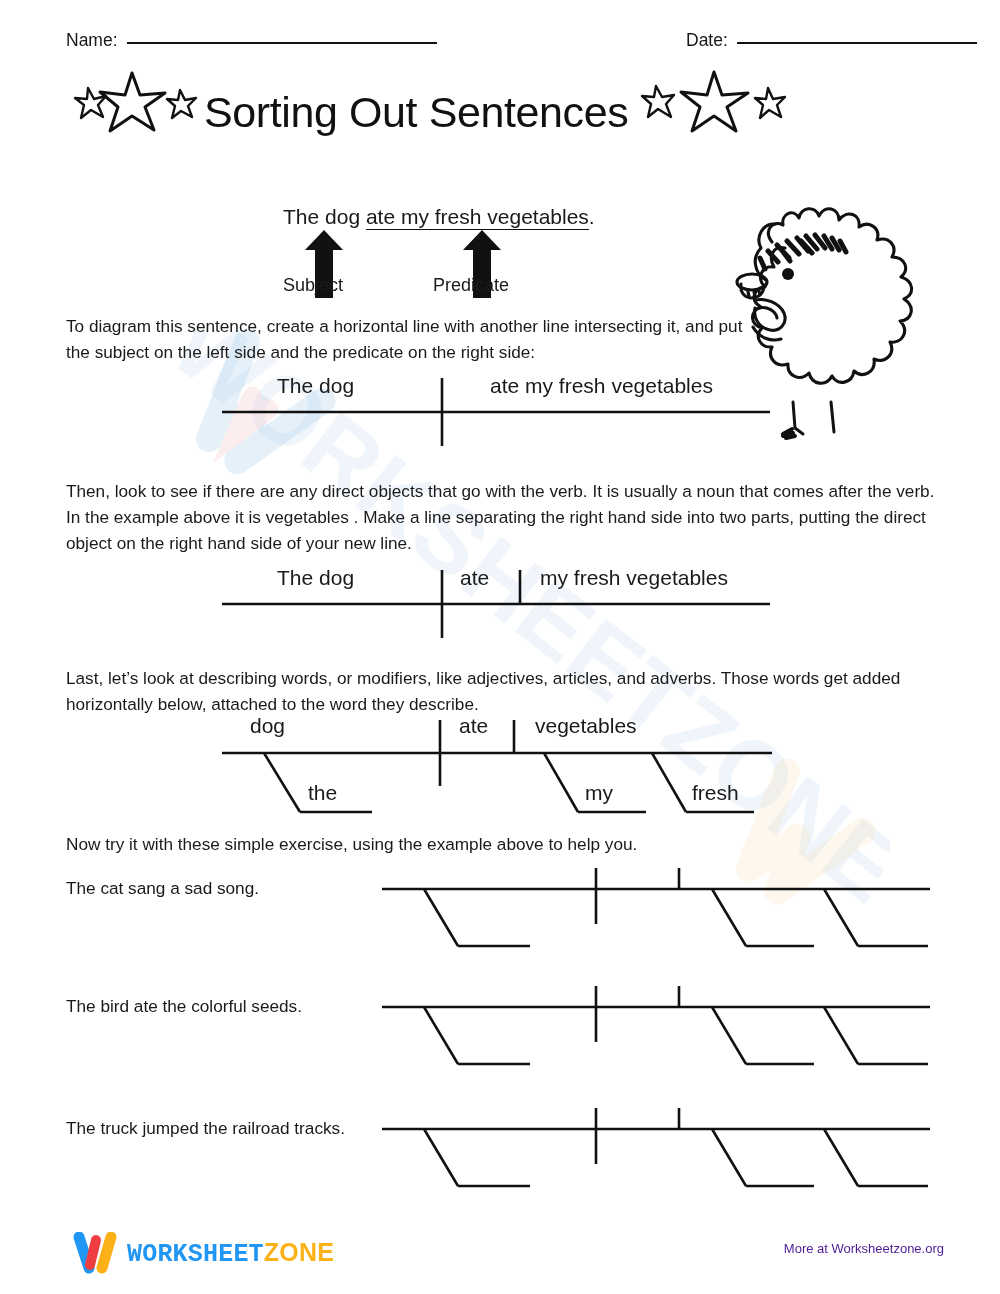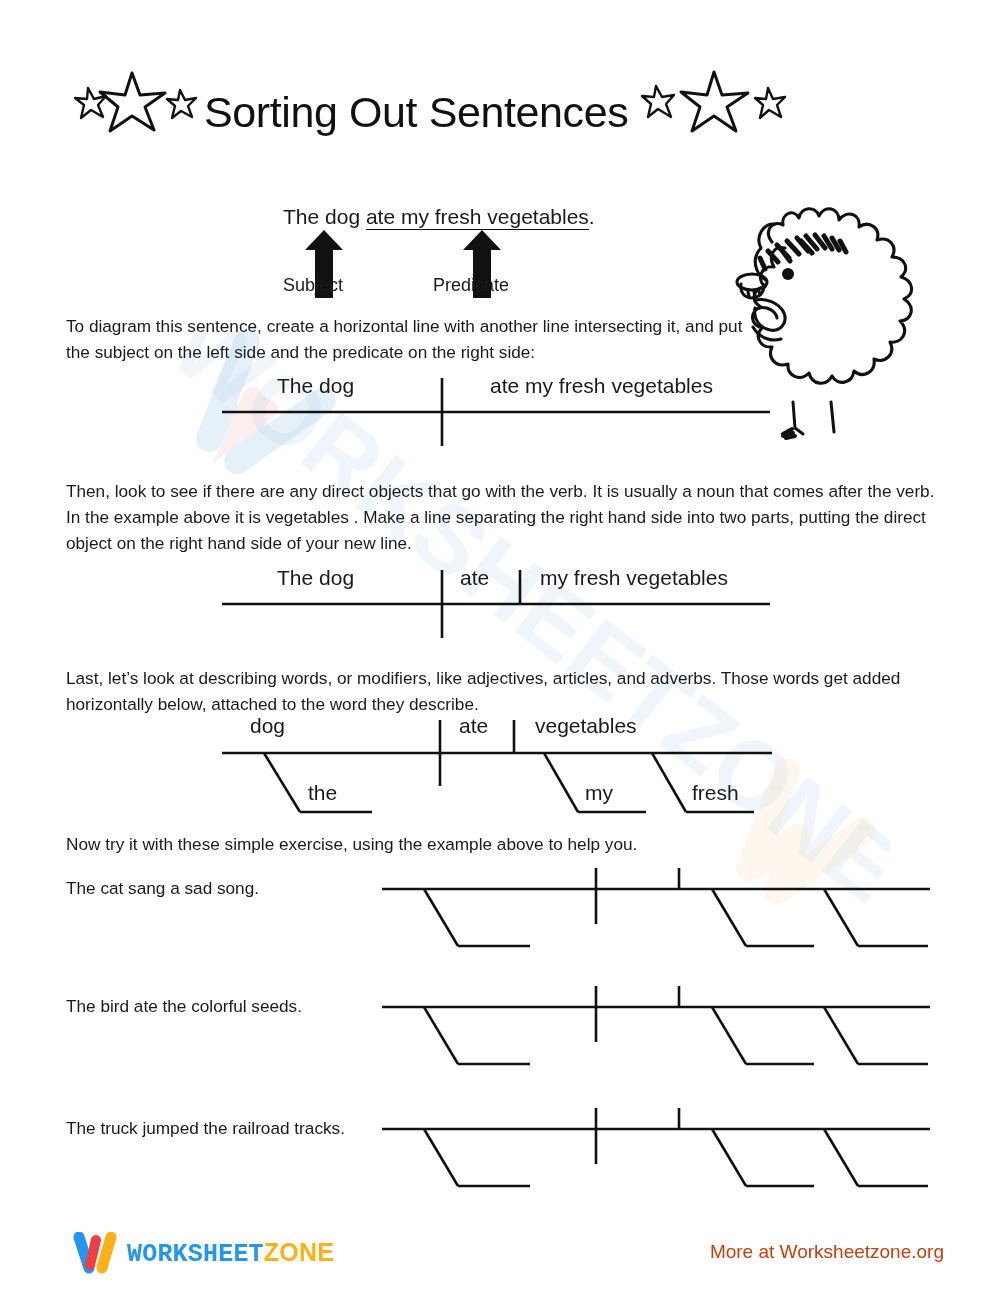--- a/index.html
+++ b/index.html
@@ -182,22 +182,22 @@
     font-weight: bold;
     letter-spacing: 0.2px;
     margin-left: 9px;
   }
   .logo-text .t1 { color: #2196f3; font-family: Liberation Mono, monospace; }
   .logo-text .t3 { color: #fbb117; margin-top: 28px; }
   .more-at {
     position: absolute;
     right: 56px;
     top: 9px;
-    font-size: 19px;
-    color: #c2410c;
+    font-size: 13px;
+    color: #4c1d95;
     white-space: nowrap;
   }
 </style>
 </head>
 <body>
 
 <div class="page">
 
   <svg class="watermark" viewBox="0 0 760 620">
     <g opacity="0.16" transform="rotate(38 380 310)">
@@ -205,20 +205,30 @@
     </g>
     <g opacity="0.22" transform="translate(20,0) rotate(38 110 60)">
       <path d="M70 30 L100 130 L118 75 L136 130 L166 30" stroke="#8fc0e8" stroke-width="26" fill="none" stroke-linecap="round" stroke-linejoin="round"></path>
       <path d="M108 70 L118 108 L128 70" stroke="#f4b6b6" stroke-width="20" fill="none" stroke-linecap="round"></path>
     </g>
     <g opacity="0.20" transform="translate(560,430) rotate(38 110 60)">
       <path d="M70 30 L100 130 L118 75 L136 130 L166 30" stroke="#f7d9a8" stroke-width="26" fill="none" stroke-linecap="round" stroke-linejoin="round"></path>
     </g>
   </svg>
 
+  <div class="hdr">
+    <div class="hdr-field hdr-name">
+      <span class="hdr-label">Name:</span>
+      <span class="hdr-rule rule-name"></span>
+    </div>
+    <div class="hdr-field hdr-date">
+      <span class="hdr-label">Date:</span>
+      <span class="hdr-rule rule-date"></span>
+    </div>
+  </div>
 
   <div class="title-row">
     <span class="stars">
       <svg width="128" height="66" viewBox="0 0 128 66">
         <g fill="none" stroke="#111" stroke-width="2.4" stroke-linejoin="round">
           <path d="M18 20 L24 31 L36 28 L28 37 L33 49 L21 42 L11 50 L14 37 L5 30 L17 31 Z"></path>
           <path d="M62 5 L70 27 L95 25 L75 39 L84 62 L62 48 L40 63 L48 39 L30 24 L55 27 Z" stroke-width="3"></path>
           <path d="M110 22 L115 32 L126 30 L118 38 L122 49 L111 43 L102 50 L105 38 L97 31 L108 32 Z"></path>
         </g>
       </svg>

